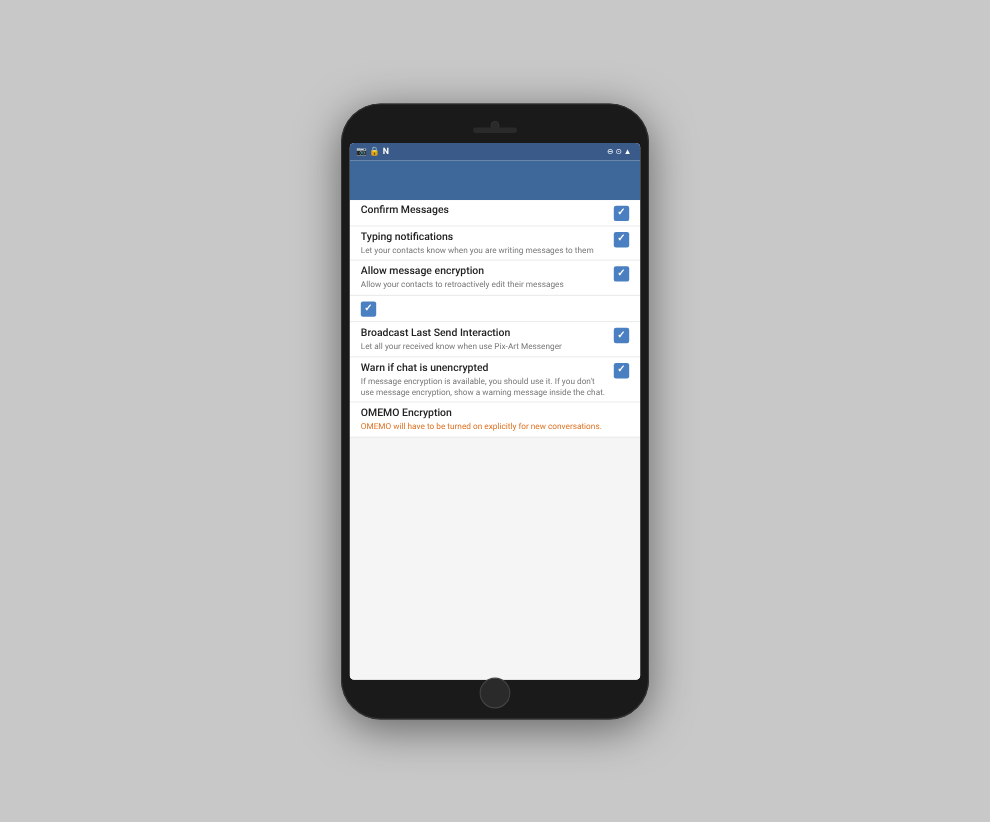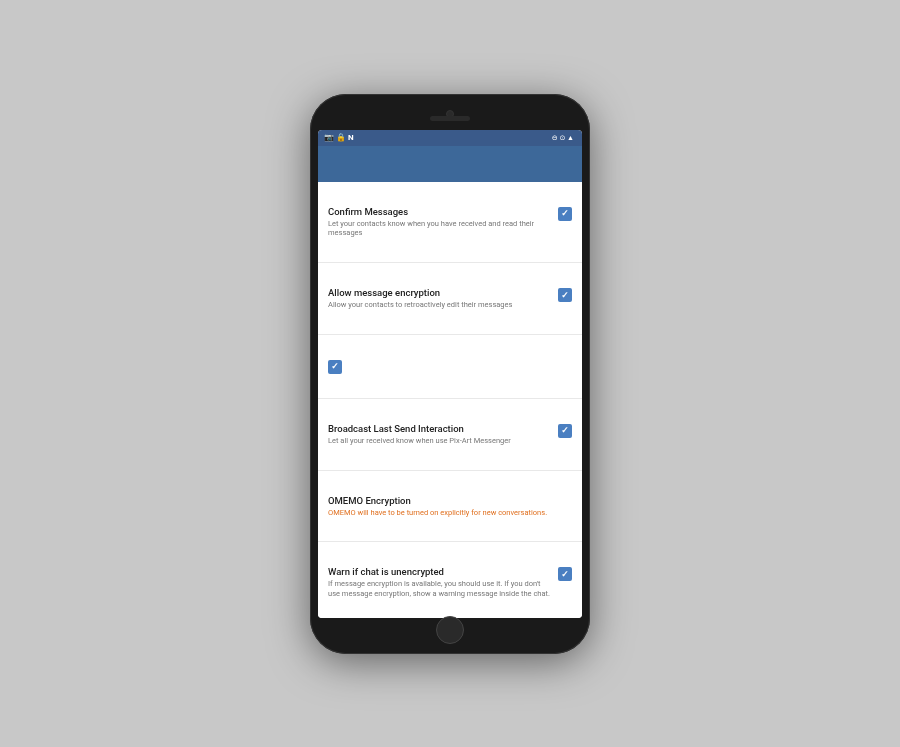--- a/index.html
+++ b/index.html
@@ -109,21 +109,21 @@
     }
 
     .settings-list {
       flex: 1;
       overflow-y: auto;
       background: #f5f5f5;
     }
 
     .settings-item {
       background: white;
-      padding: 24px 10px;
+      padding: 4px 10px;
       border-bottom: 1px solid #e8e8e8;
       display: flex;
       align-items: flex-start;
       justify-content: space-between;
       gap: 6px;
     }
 
     .settings-item-text {
       flex: 1;
     }
@@ -212,21 +212,27 @@
 
     <div class="app-bar">
       <span class="back-arrow"></span>
       <span class="app-bar-title"></span>
     </div>
 
     <div class="settings-list" id="settings-container">
     <div class="settings-item">
           <div class="settings-item-text">
             <div class="settings-item-title">Confirm Messages</div>
-            <div class="settings-item-desc">Let your contacts know when you have received and read their messages</div>
+          </div>
+          <div class="checkbox"></div>
+        </div>
+        <div class="settings-item">
+          <div class="settings-item-text">
+            <div class="settings-item-title">Typing notifications</div>
+            <div class="settings-item-desc">Let your contacts know when you are writing messages to them</div>
           </div>
           <div class="checkbox"></div>
         </div>
         <div class="settings-item">
           <div class="settings-item-text">
             <div class="settings-item-title">Allow message encryption</div>
             <div class="settings-item-desc">Allow your contacts to retroactively edit their messages</div>
           </div>
           <div class="checkbox"></div>
         </div>
@@ -235,30 +241,30 @@
         </div>
         <div class="settings-item">
           <div class="settings-item-text">
             <div class="settings-item-title">Broadcast Last Send Interaction</div>
             <div class="settings-item-desc">Let all your received know when use Pix-Art Messenger</div>
           </div>
           <div class="checkbox"></div>
         </div>
         <div class="settings-item">
           <div class="settings-item-text">
+            <div class="settings-item-title">Warn if chat is unencrypted</div>
+            <div class="settings-item-desc">If message encryption is available, you should use it. If you don't use message encryption, show a warning message inside the chat.</div>
+          </div>
+          <div class="checkbox"></div>
+        </div>
+        <div class="settings-item">
+          <div class="settings-item-text">
             <div class="settings-item-title">OMEMO Encryption</div>
             <div class="settings-item-desc orange">OMEMO will have to be turned on explicitly for new conversations.</div>
           </div>
-        </div>
-        <div class="settings-item">
-          <div class="settings-item-text">
-            <div class="settings-item-title">Warn if chat is unencrypted</div>
-            <div class="settings-item-desc">If message encryption is available, you should use it. If you don't use message encryption, show a warning message inside the chat.</div>
-          </div>
-          <div class="checkbox"></div>
         </div>
       </div>
 
   </div>
 
   <div class="phone-bottom-bar">
     <div class="home-button"></div>
   </div>
 </div>
 

